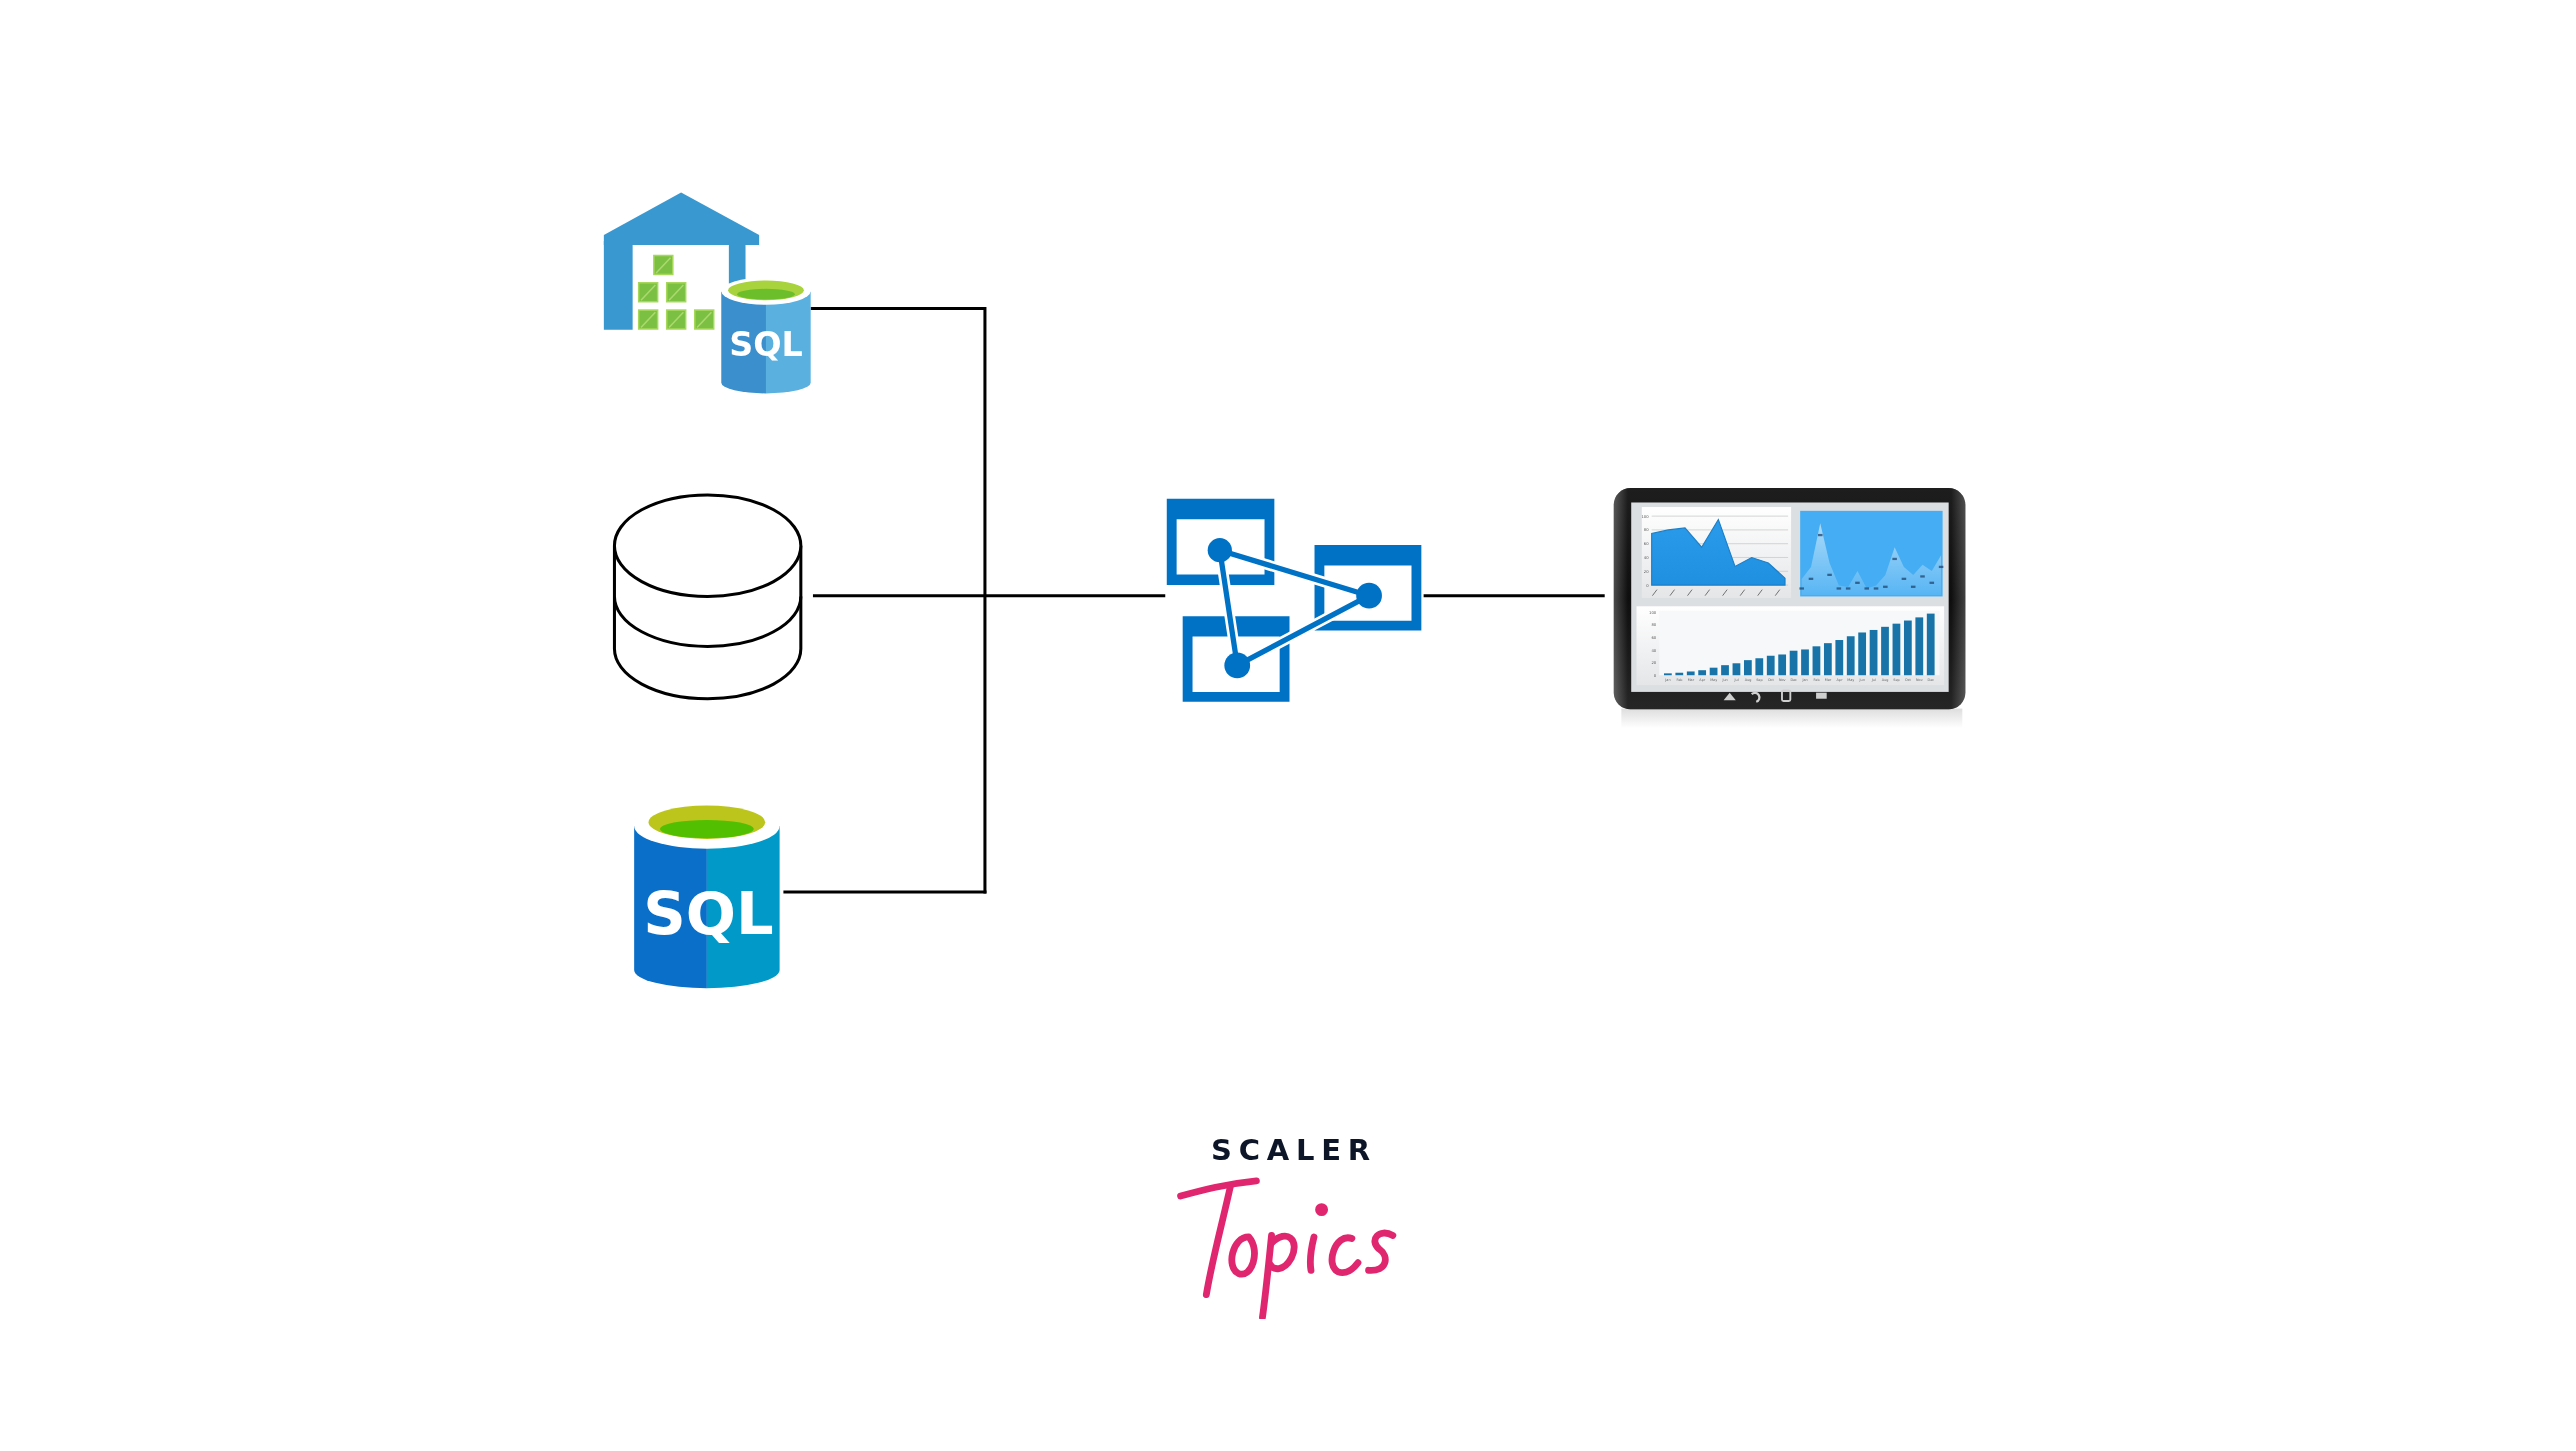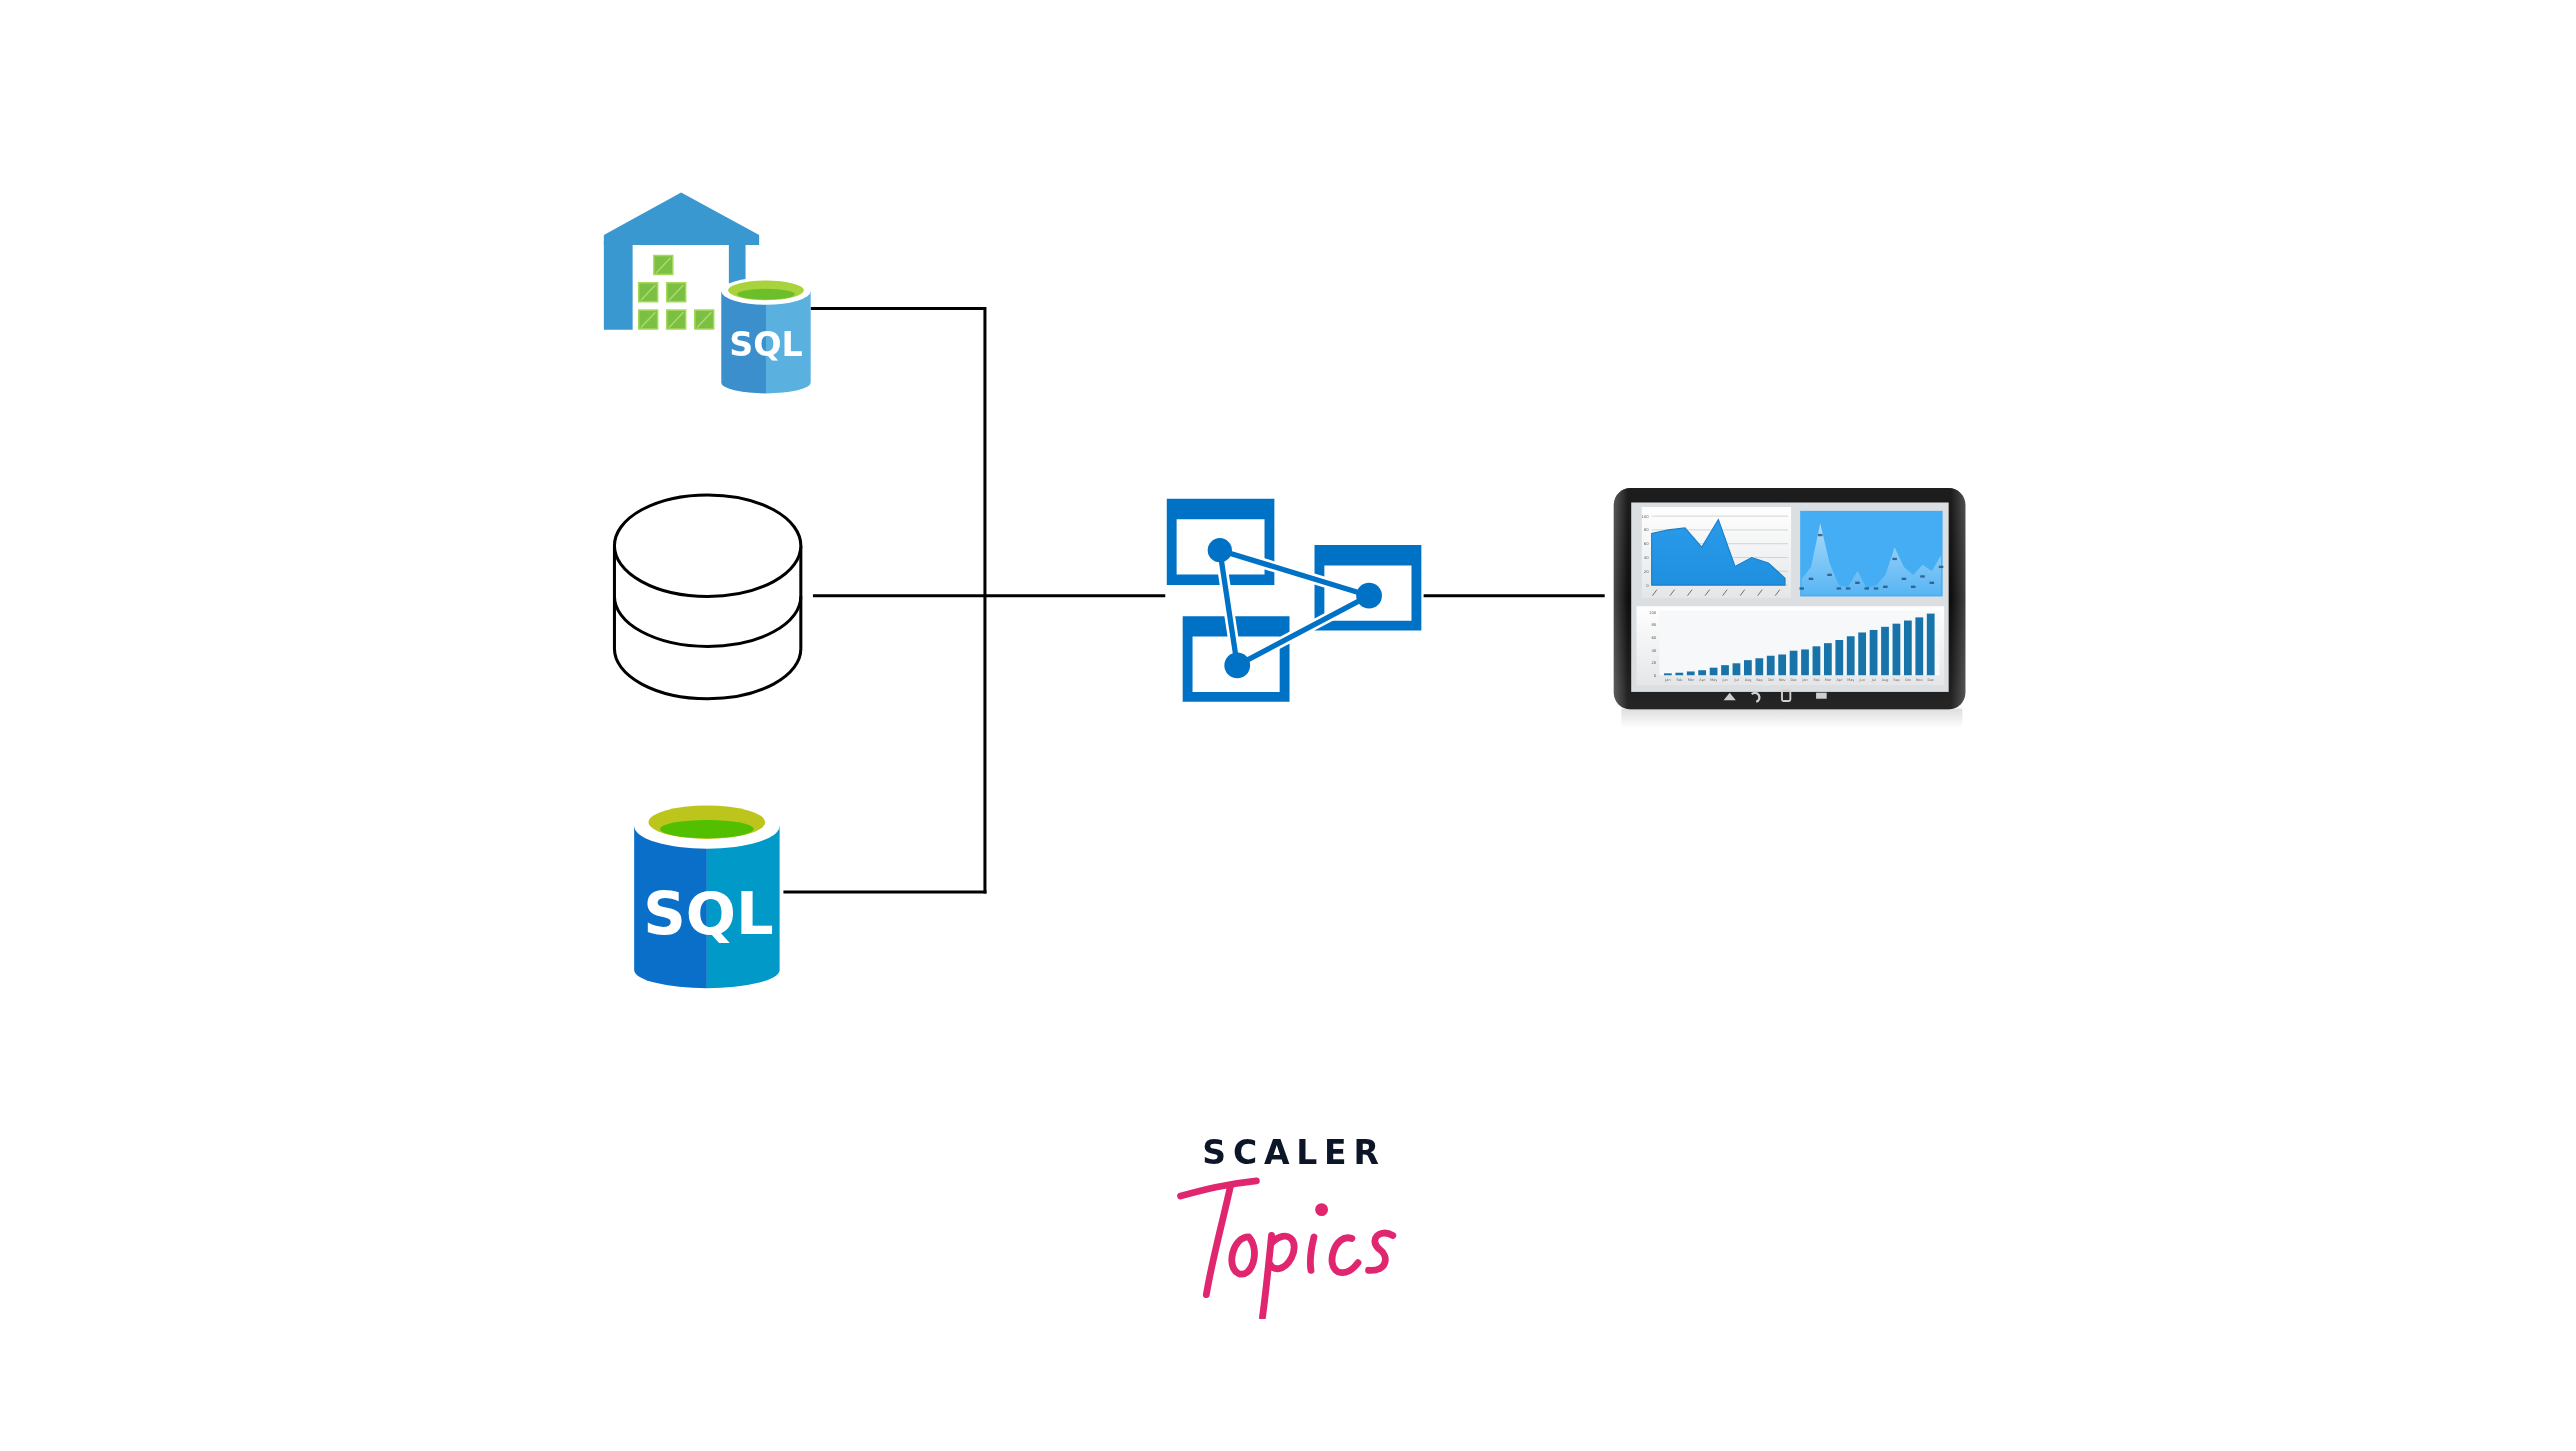--- a/index.html
+++ b/index.html
@@ -1,19 +1,19 @@
 <!DOCTYPE html>
 <html style="font-size:12px"><head>
 <meta charset="utf-8">
 <style>
   html, body { margin: 0; padding: 0; background: #ffffff; }
   body { width: 2576px; height: 1452px; position: relative; overflow: hidden; font-family: "Liberation Sans", sans-serif; }
   #canvas { position: absolute; left: 0; top: 0; width: 2576px; height: 1452px; }
   .logo-scaler { position: absolute; left: 1188px; top: 1133px; width: 212px; text-align: center;
-    font-family: "DejaVu Sans", sans-serif; font-weight: bold; font-size: 33px; letter-spacing: 6.8px; color: #0d1628; }
+    font-family: "DejaVu Sans", sans-serif; font-weight: bold; font-size: 29px; letter-spacing: 6.8px; color: #0d1628; }
   .logo-topics { position: absolute; left: 1173px; top: 1167px; width: 235px; height: 152px; }
 </style>
 </head>
 <body>
 
 <svg id="canvas" viewBox="0 0 3400 1916" xmlns="http://www.w3.org/2000/svg">
   <defs>
     <linearGradient id="tabletBezel" x1="0" y1="0" x2="0" y2="1">
       <stop offset="0" stop-color="#2a2a2a"></stop>
       <stop offset="0.5" stop-color="#0c0c0c"></stop>

